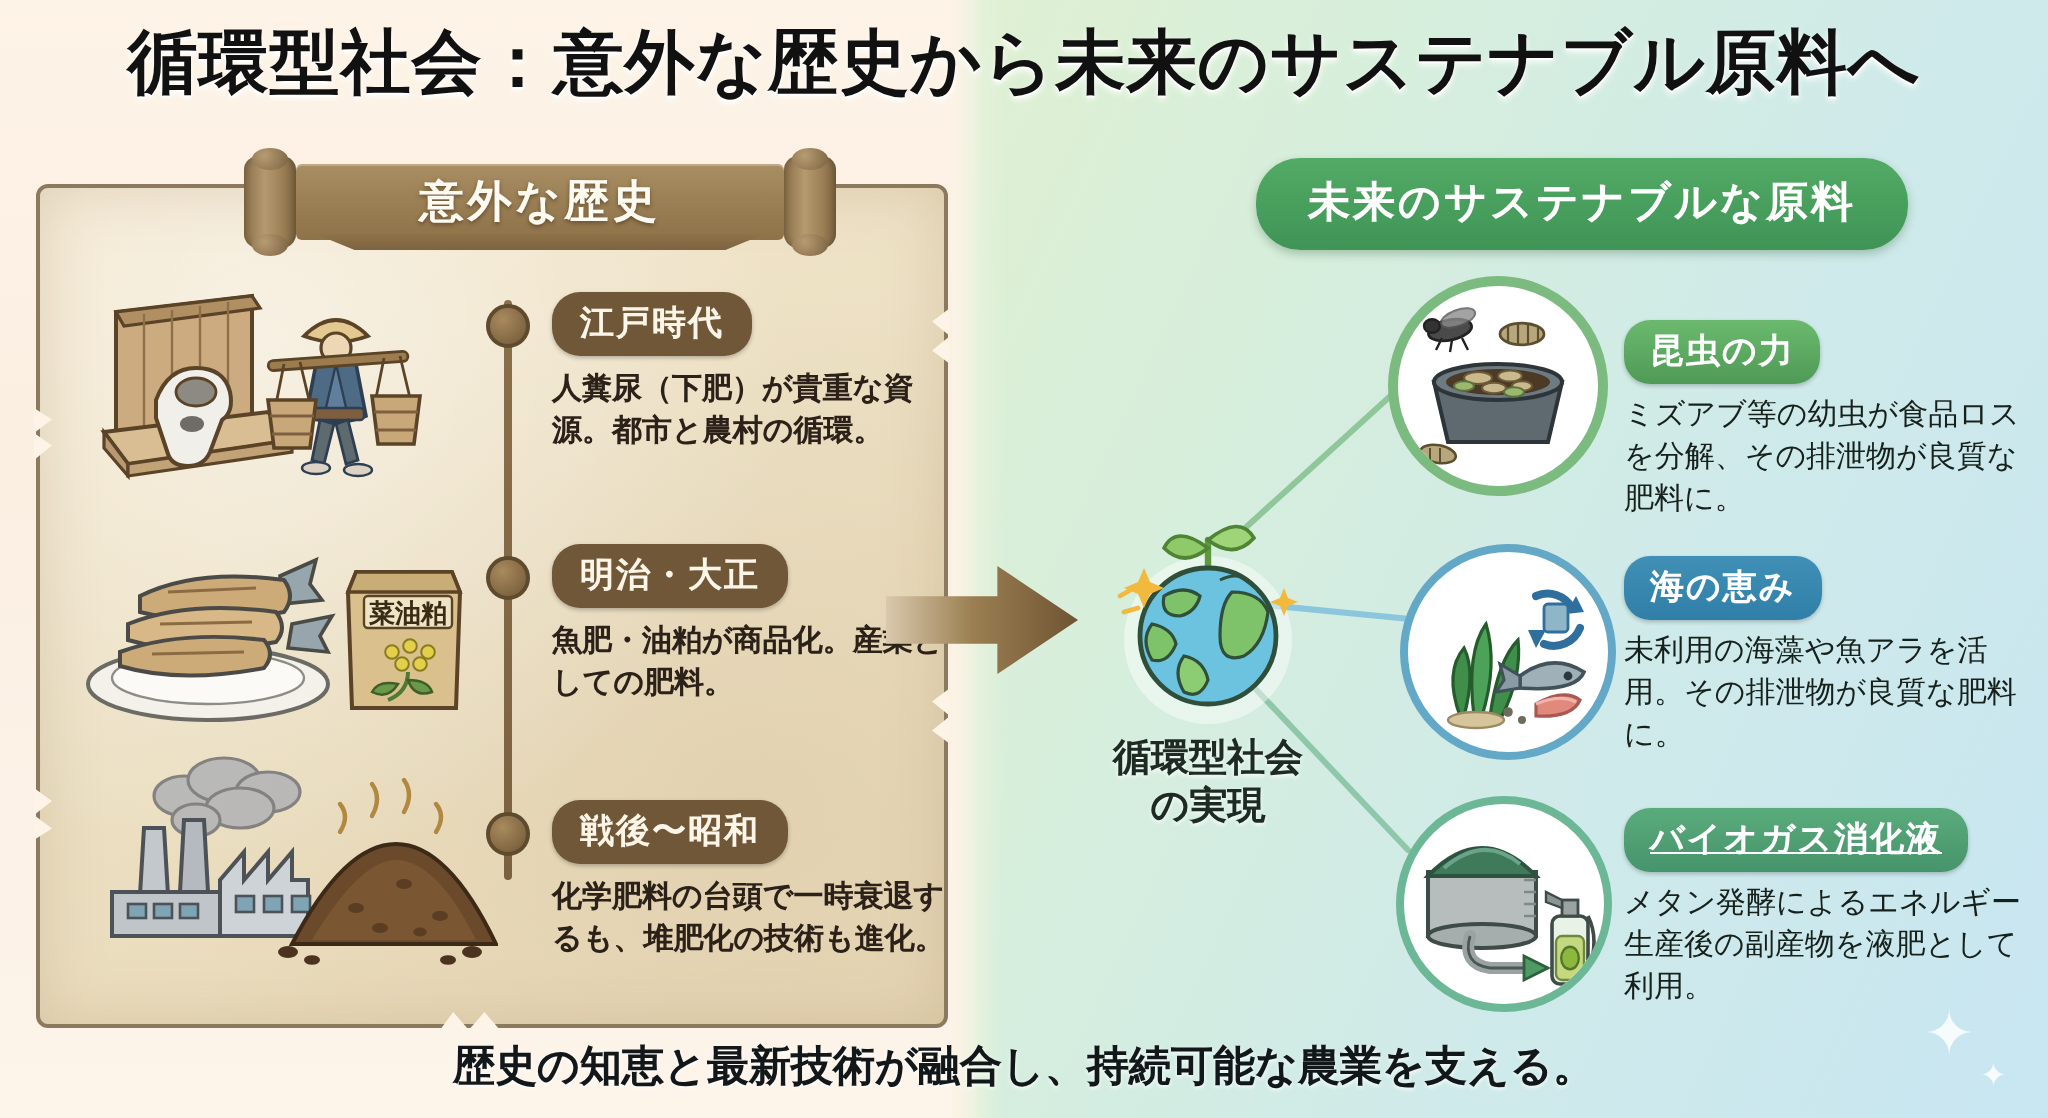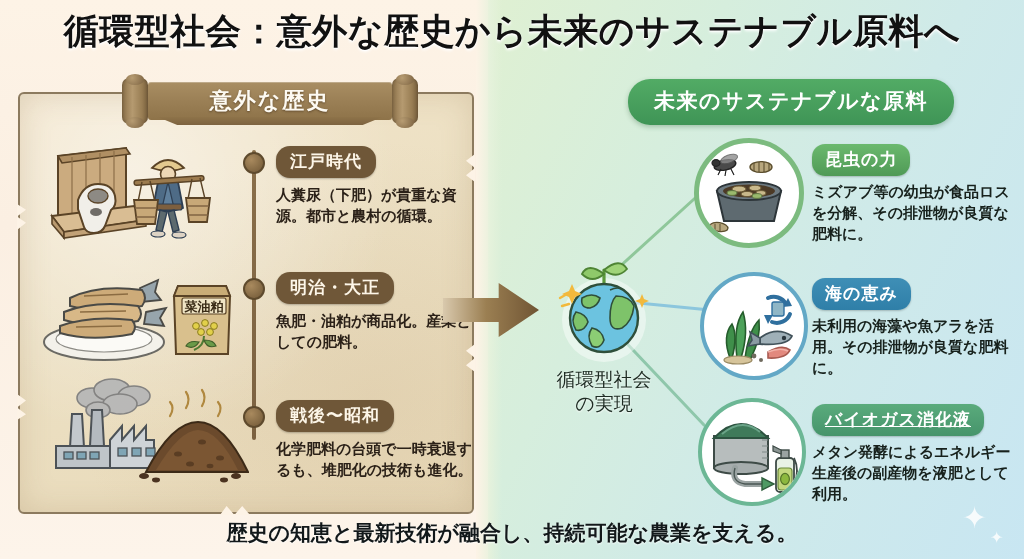--- a/index.html
+++ b/index.html
@@ -103,31 +103,31 @@
   
   .pill-header{position:absolute;left:628px;top:79px;
     padding:8px 26px 10px;border-radius:22px;
     background:linear-gradient(180deg,#52ab65,#3f9456);
     color:#fff;font-size:21px;font-weight:bold;letter-spacing:1.5px;
     box-shadow:0 2px 5px rgba(40,90,50,.3);}
 
   
   .globe-wrap{position:absolute;left:548px;top:250px;width:112px;height:112px;}
   .globe-label{position:absolute;left:518px;top:368px;width:172px;text-align:center;
-    font-size:19px;font-weight:normal;color:#1d2b22;line-height:1.25;
+    font-size:19px;font-weight:bold;color:#1d2b22;line-height:1.25;
     text-shadow:0 1px 2px rgba(255,255,255,.9);}
 
   
   .circle-ill{position:absolute;border-radius:50%;background:#fff;
     box-sizing:border-box;overflow:hidden;}
   .card{position:absolute;width:208px;}
   .card-badge{display:inline-block;padding:4px 13px 5px;border-radius:13px;
     color:#fff;font-size:17px;font-weight:bold;letter-spacing:1px;
     box-shadow:0 1px 2px rgba(0,0,0,.22);}
-  .card-text{margin-top:5px;font-size:15px;line-height:1.4;color:#17211c;font-weight:bold;}
+  .card-text{margin-top:5px;font-size:15px;line-height:1.4;color:#17211c;font-weight:normal;}
 
   
   .footer{position:absolute;left:0;top:519px;width:1024px;text-align:center;
     font-size:21px;font-weight:bold;color:#12181a;white-space:nowrap;
     text-shadow:0 1px 2px rgba(255,255,255,.85);}
 
   .sparkle{position:absolute;color:#fff;opacity:.85;}
 </style>
 </head>
 <body>
@@ -437,21 +437,21 @@
       <rect x="74" y="56" width="18" height="34" rx="4" fill="#e9f2e6" stroke="#3e4b47" stroke-width="1.8"></rect>
       <rect x="76" y="66" width="14" height="22" rx="3" fill="#c3d87f" stroke="#6d8a3c" stroke-width="1.2"></rect>
       <ellipse cx="83" cy="77" rx="4.4" ry="5.6" fill="#8cb83f" stroke="#55762a" stroke-width="1.2"></ellipse>
       <rect x="79" y="48" width="8" height="8" fill="#9aa3a2" stroke="#3e4b47" stroke-width="1.4"></rect>
       <path d="M79 48 l-8 -4 l0 5 l8 3z" fill="#8a9492" stroke="#3e4b47" stroke-width="1.2"></path>
       <path d="M92 56 q6 12 0 28" stroke="#3e4b47" stroke-width="1.8" fill="none"></path>
     </svg>
   </div>
 
   <div class="card" style="left:812px;top:144px;">
-    <span class="card-badge" style="background:linear-gradient(180deg,#6bb96e,#4f9a56);">昆虫の力</span>
+    <span class="card-badge" style="background:linear-gradient(180deg,#6bb96e,#4f9a56);margin-top:16px;">昆虫の力</span>
     <div class="card-text">ミズアブ等の幼虫が食品ロスを分解、その排泄物が良質な肥料に。</div>
   </div>
 
   <div class="card" style="left:812px;top:278px;">
     <span class="card-badge" style="background:linear-gradient(180deg,#3f8fb6,#2f7fa8);">海の恵み</span>
     <div class="card-text">未利用の海藻や魚アラを活用。その排泄物が良質な肥料に。</div>
   </div>
 
   <div class="card" style="left:812px;top:404px;">
     <span class="card-badge" style="background:linear-gradient(180deg,#5aab7c,#46946b);text-decoration:underline;">バイオガス消化液</span>

